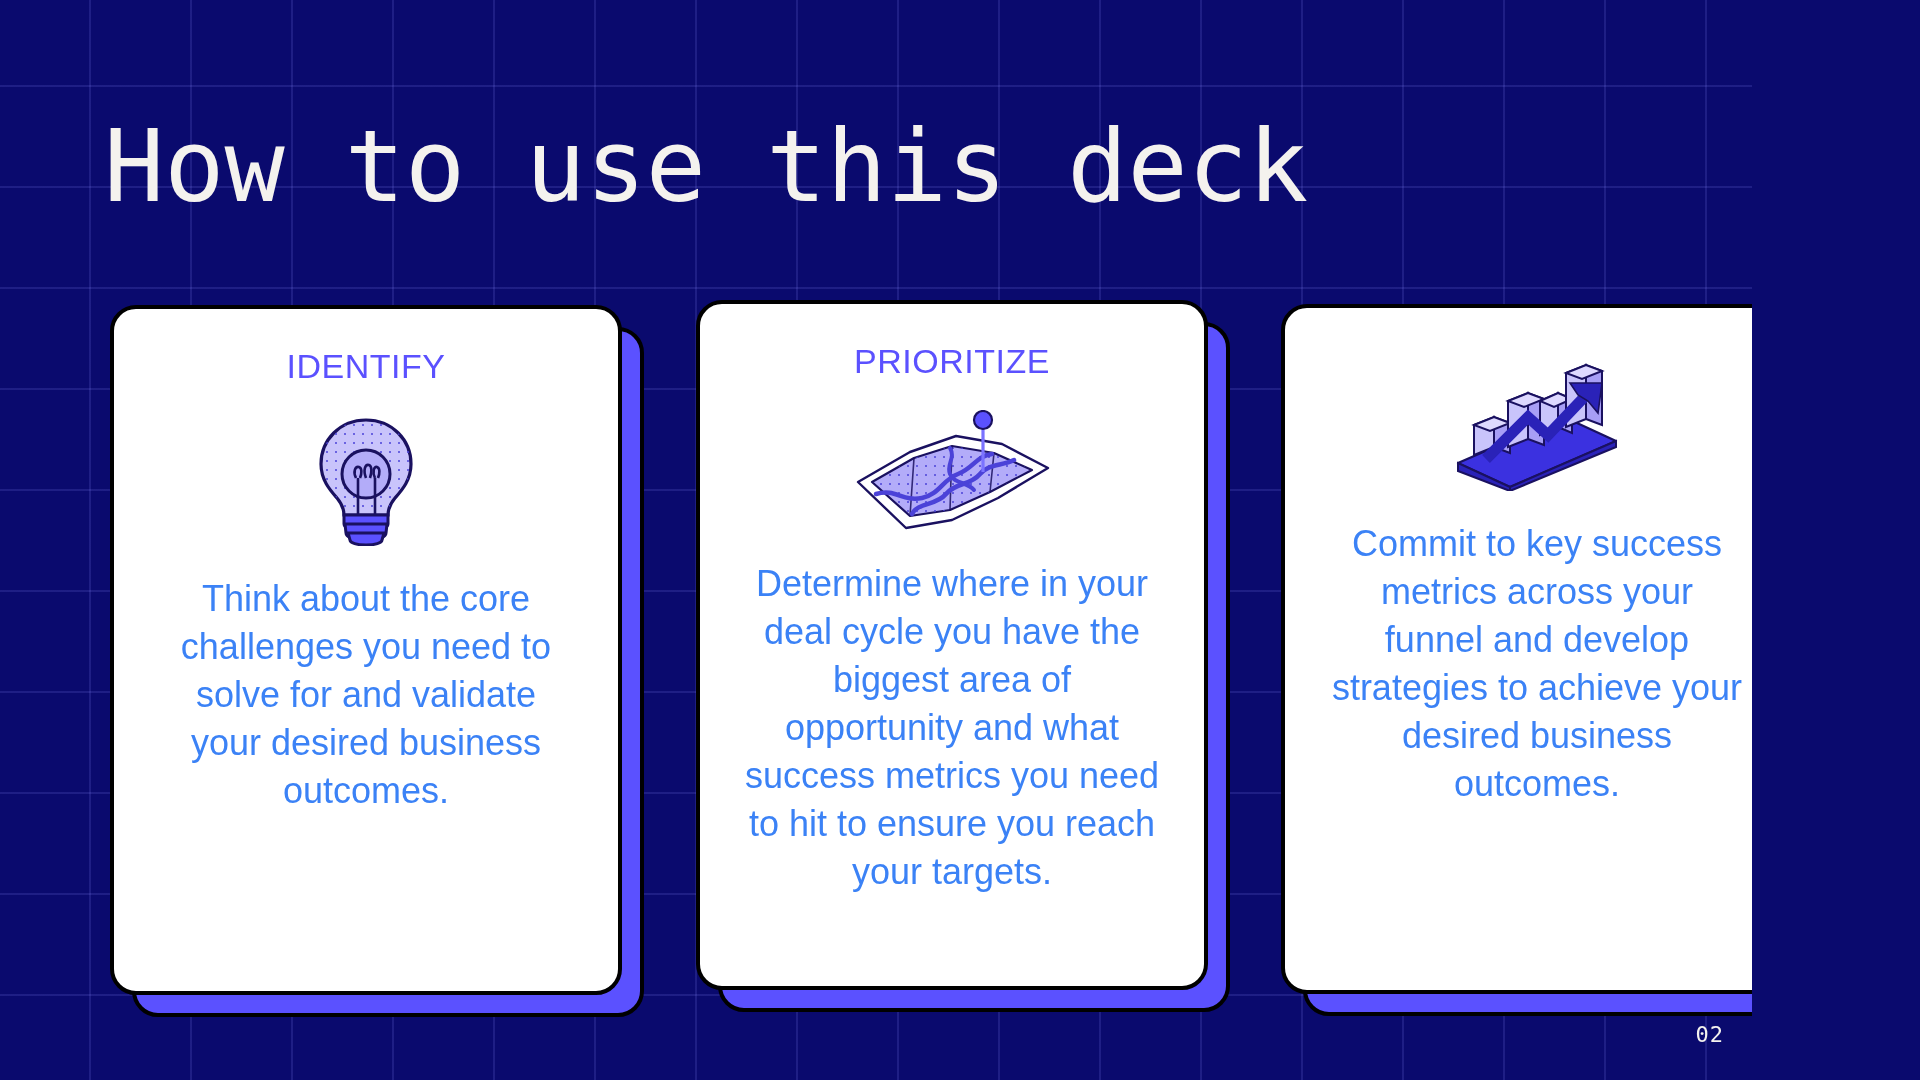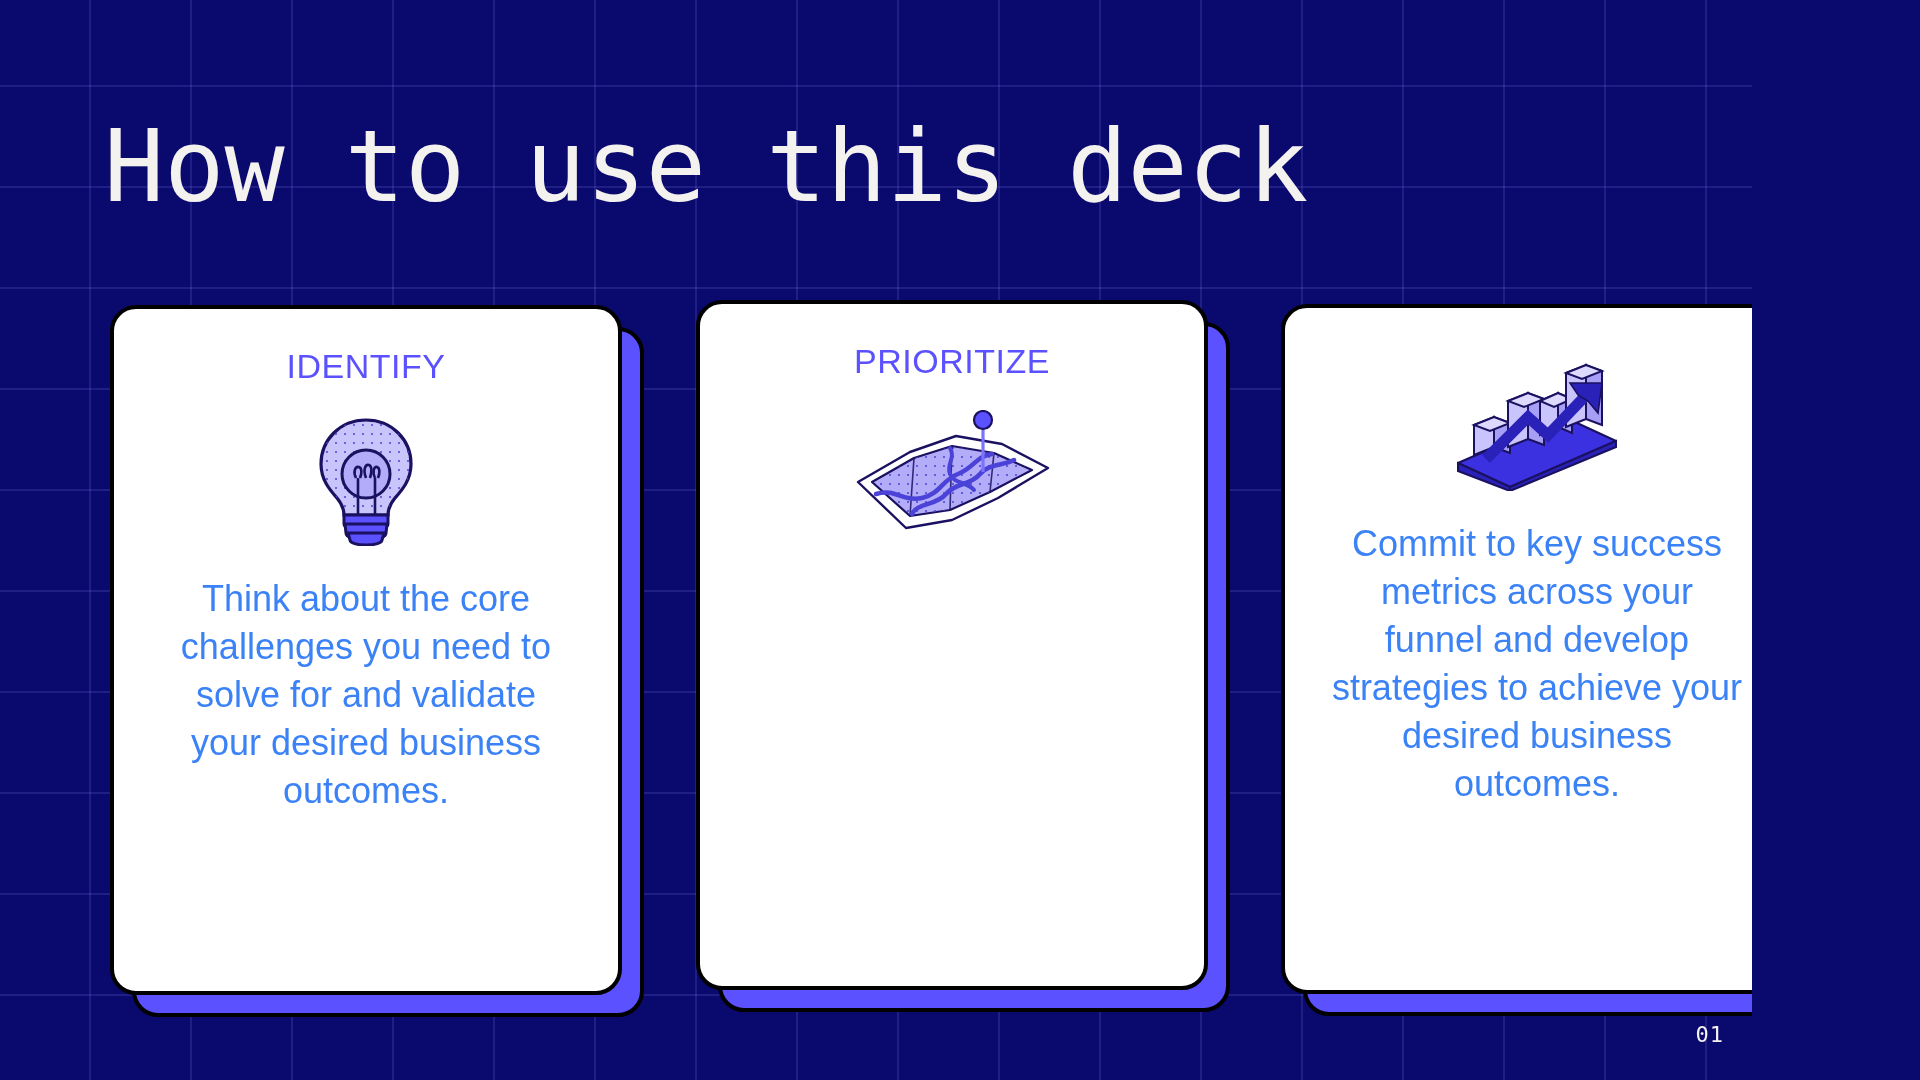--- a/index.html
+++ b/index.html
@@ -222,20 +222,21 @@
             <path d="M62 48 L58 106 M100 36 L98 100 M142 43 L138 82" fill="none" stroke="#1a1160" stroke-width="1.6" opacity="0.85"></path>
 
             <path d="M24 84 C44 78 50 92 70 88 C88 84 90 70 106 64 C122 58 124 46 140 44" fill="none" stroke="#4b42d8" stroke-width="4.5" stroke-linecap="round"></path>
             <path d="M60 104 C66 92 84 96 94 84 C104 72 118 76 128 64 C136 54 150 56 162 50" fill="none" stroke="#4b42d8" stroke-width="4.5" stroke-linecap="round"></path>
             <path d="M98 38 C104 48 94 54 98 64 C102 74 116 72 122 80" fill="none" stroke="#4b42d8" stroke-width="4" stroke-linecap="round"></path>
 
             <path d="M131 62 L131 14" fill="none" stroke="#7b73ff" stroke-width="3.2"></path>
             <circle cx="131" cy="10" r="9" fill="#5b51ff" stroke="#1a1160" stroke-width="2.2"></circle>
           </svg>
         </div>
+        <div class="card-body">Determine where in your deal cycle you have the biggest area of opportunity and what success metrics you need to hit to ensure you reach your targets.</div>
       </div>
     </div>
 
     <div class="card-wrap c3">
       <div class="card-shadow"></div>
       <div class="card">
         <div class="card-icon">
           <svg width="170" height="132" viewBox="0 0 170 132" xmlns="http://www.w3.org/2000/svg">
 
             <path d="M6 104 L58 128 L164 82 L112 58 Z" fill="#3b31e0" stroke="#1a1160" stroke-width="2.2" stroke-linejoin="round"></path>
@@ -261,15 +262,15 @@
             <path d="M34 100 L76 58 L96 76 L140 30" fill="none" stroke="#2a22b8" stroke-width="11" stroke-linejoin="miter" stroke-linecap="butt"></path>
             <path d="M118 24 L150 24 L146 54 L136 42 L126 36 Z" fill="#2a22b8" stroke="#1a1160" stroke-width="1.6"></path>
           </svg>
         </div>
         <div class="card-body">Commit to key success metrics across your funnel and develop strategies to achieve your desired business outcomes.</div>
       </div>
     </div>
 
   </div>
 
-  <div class="page-number">01</div>
+  <div class="page-number">02</div>
 
 </div>
 
 </body></html>

